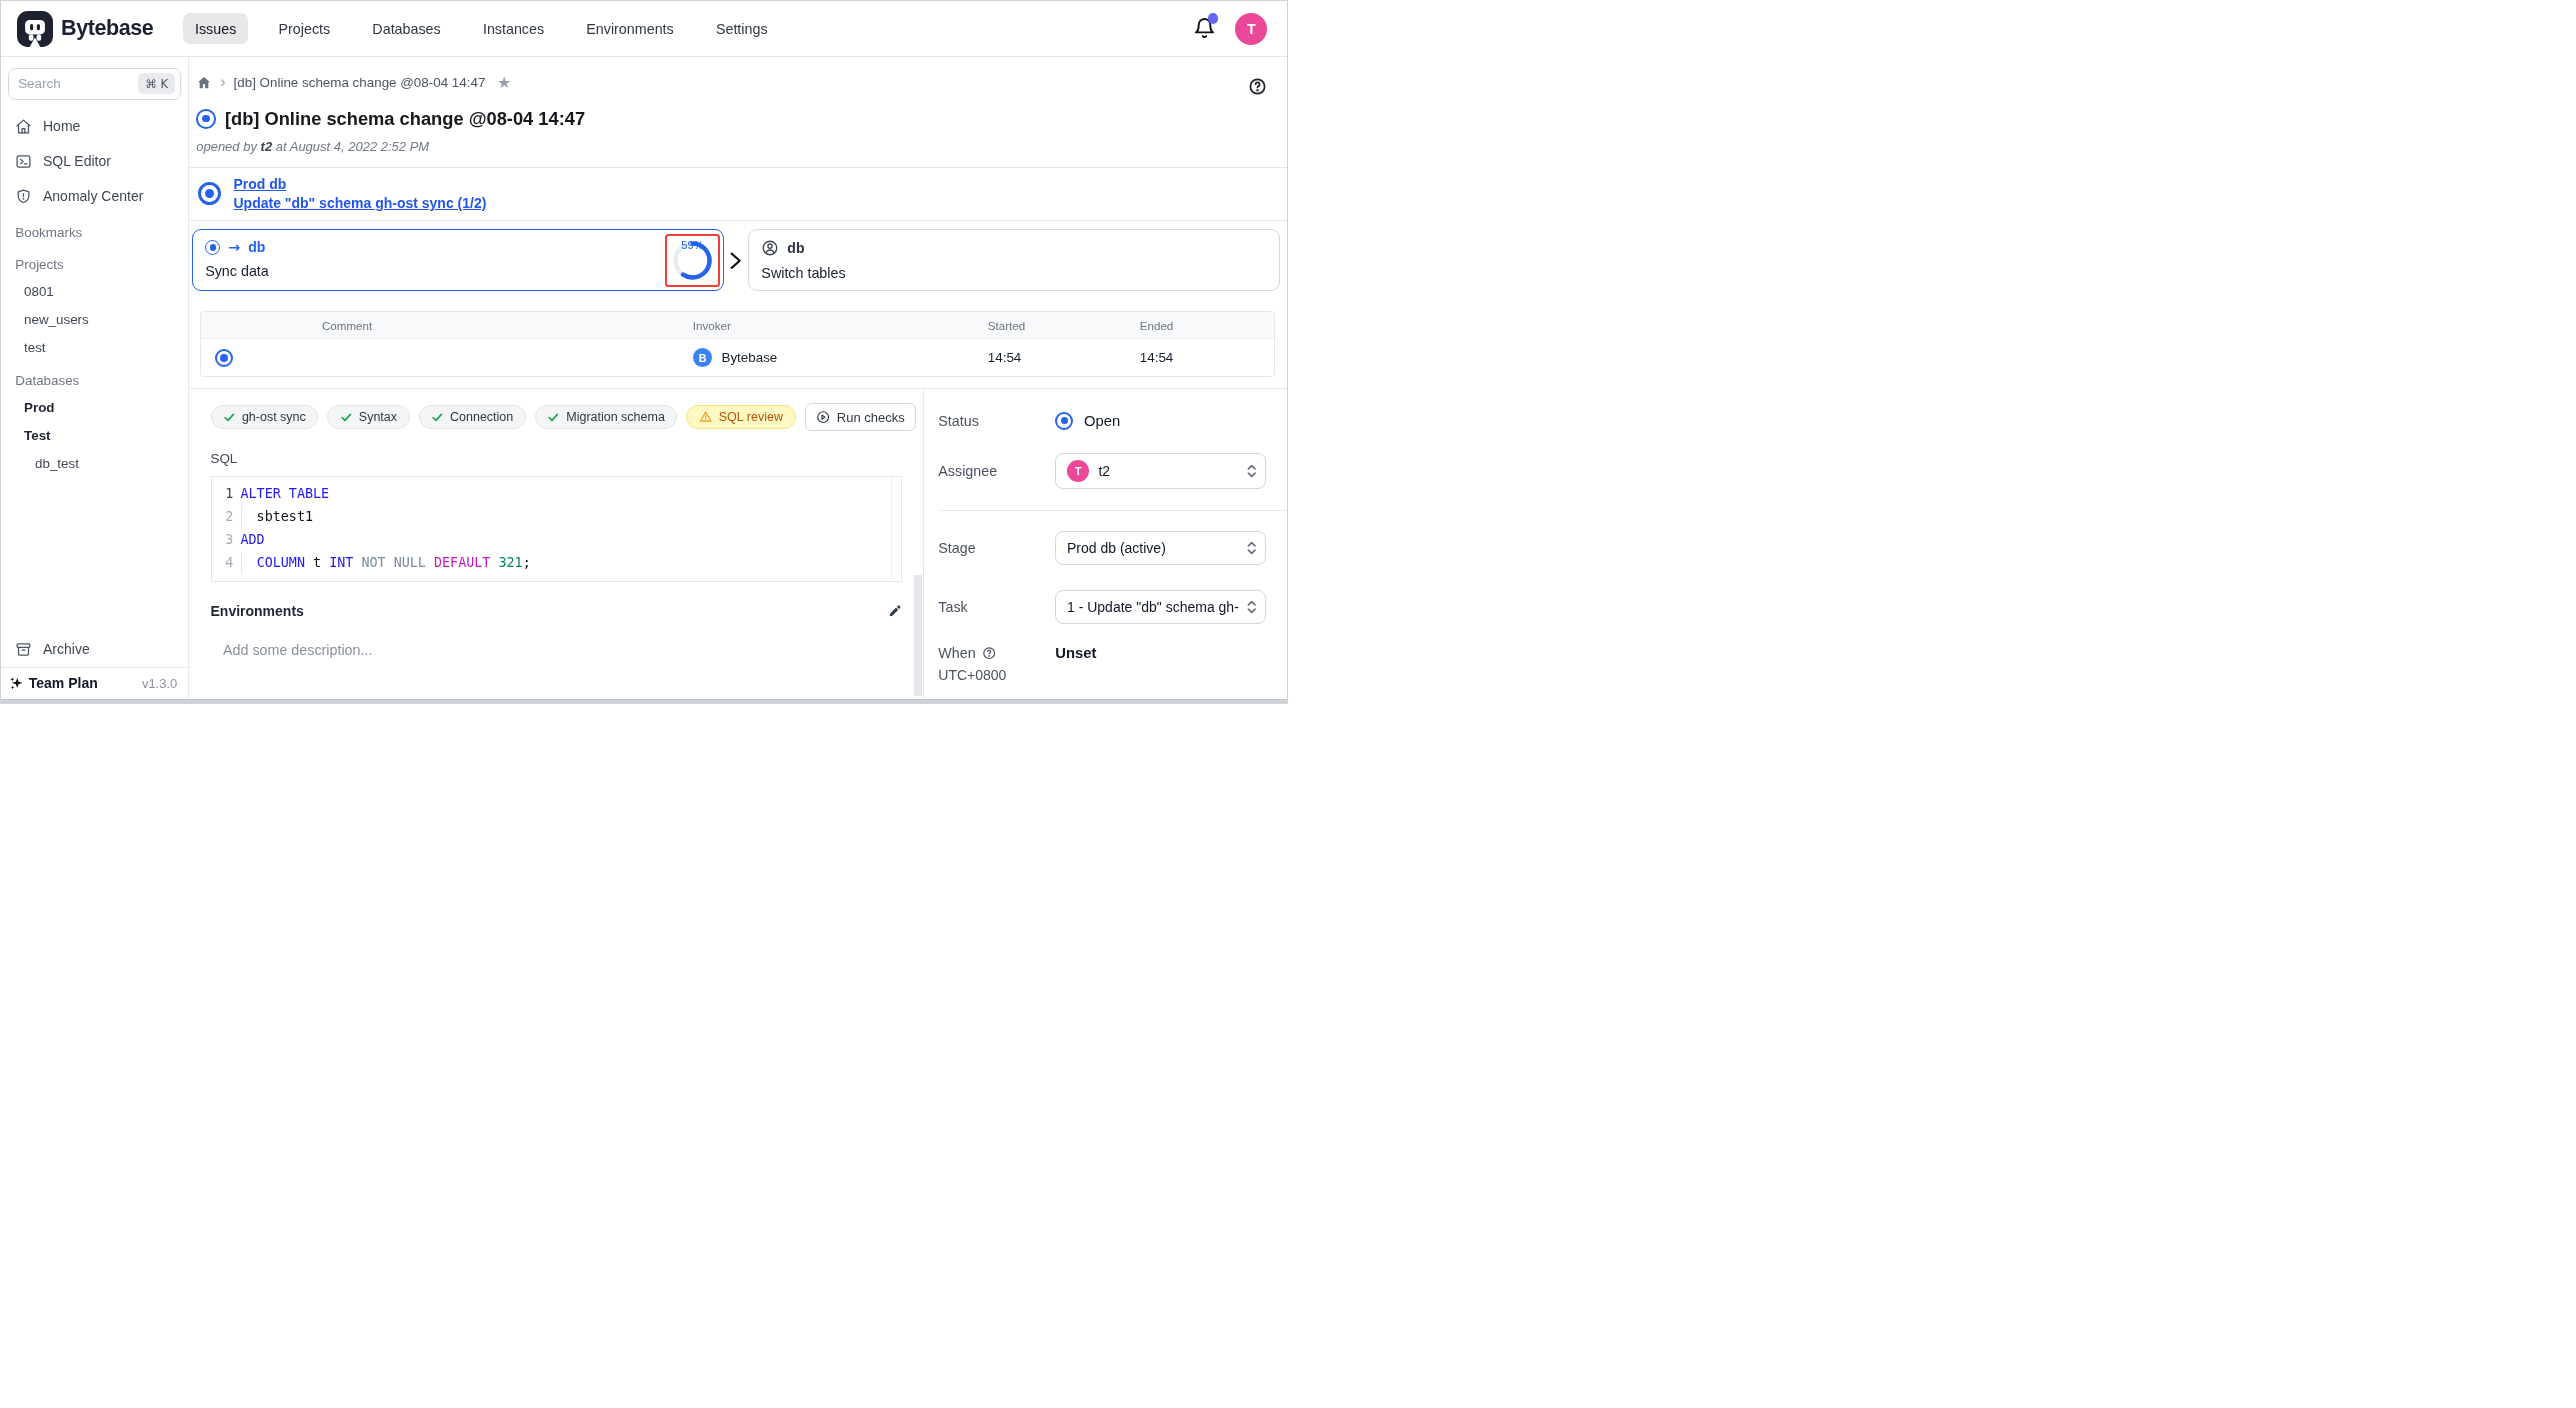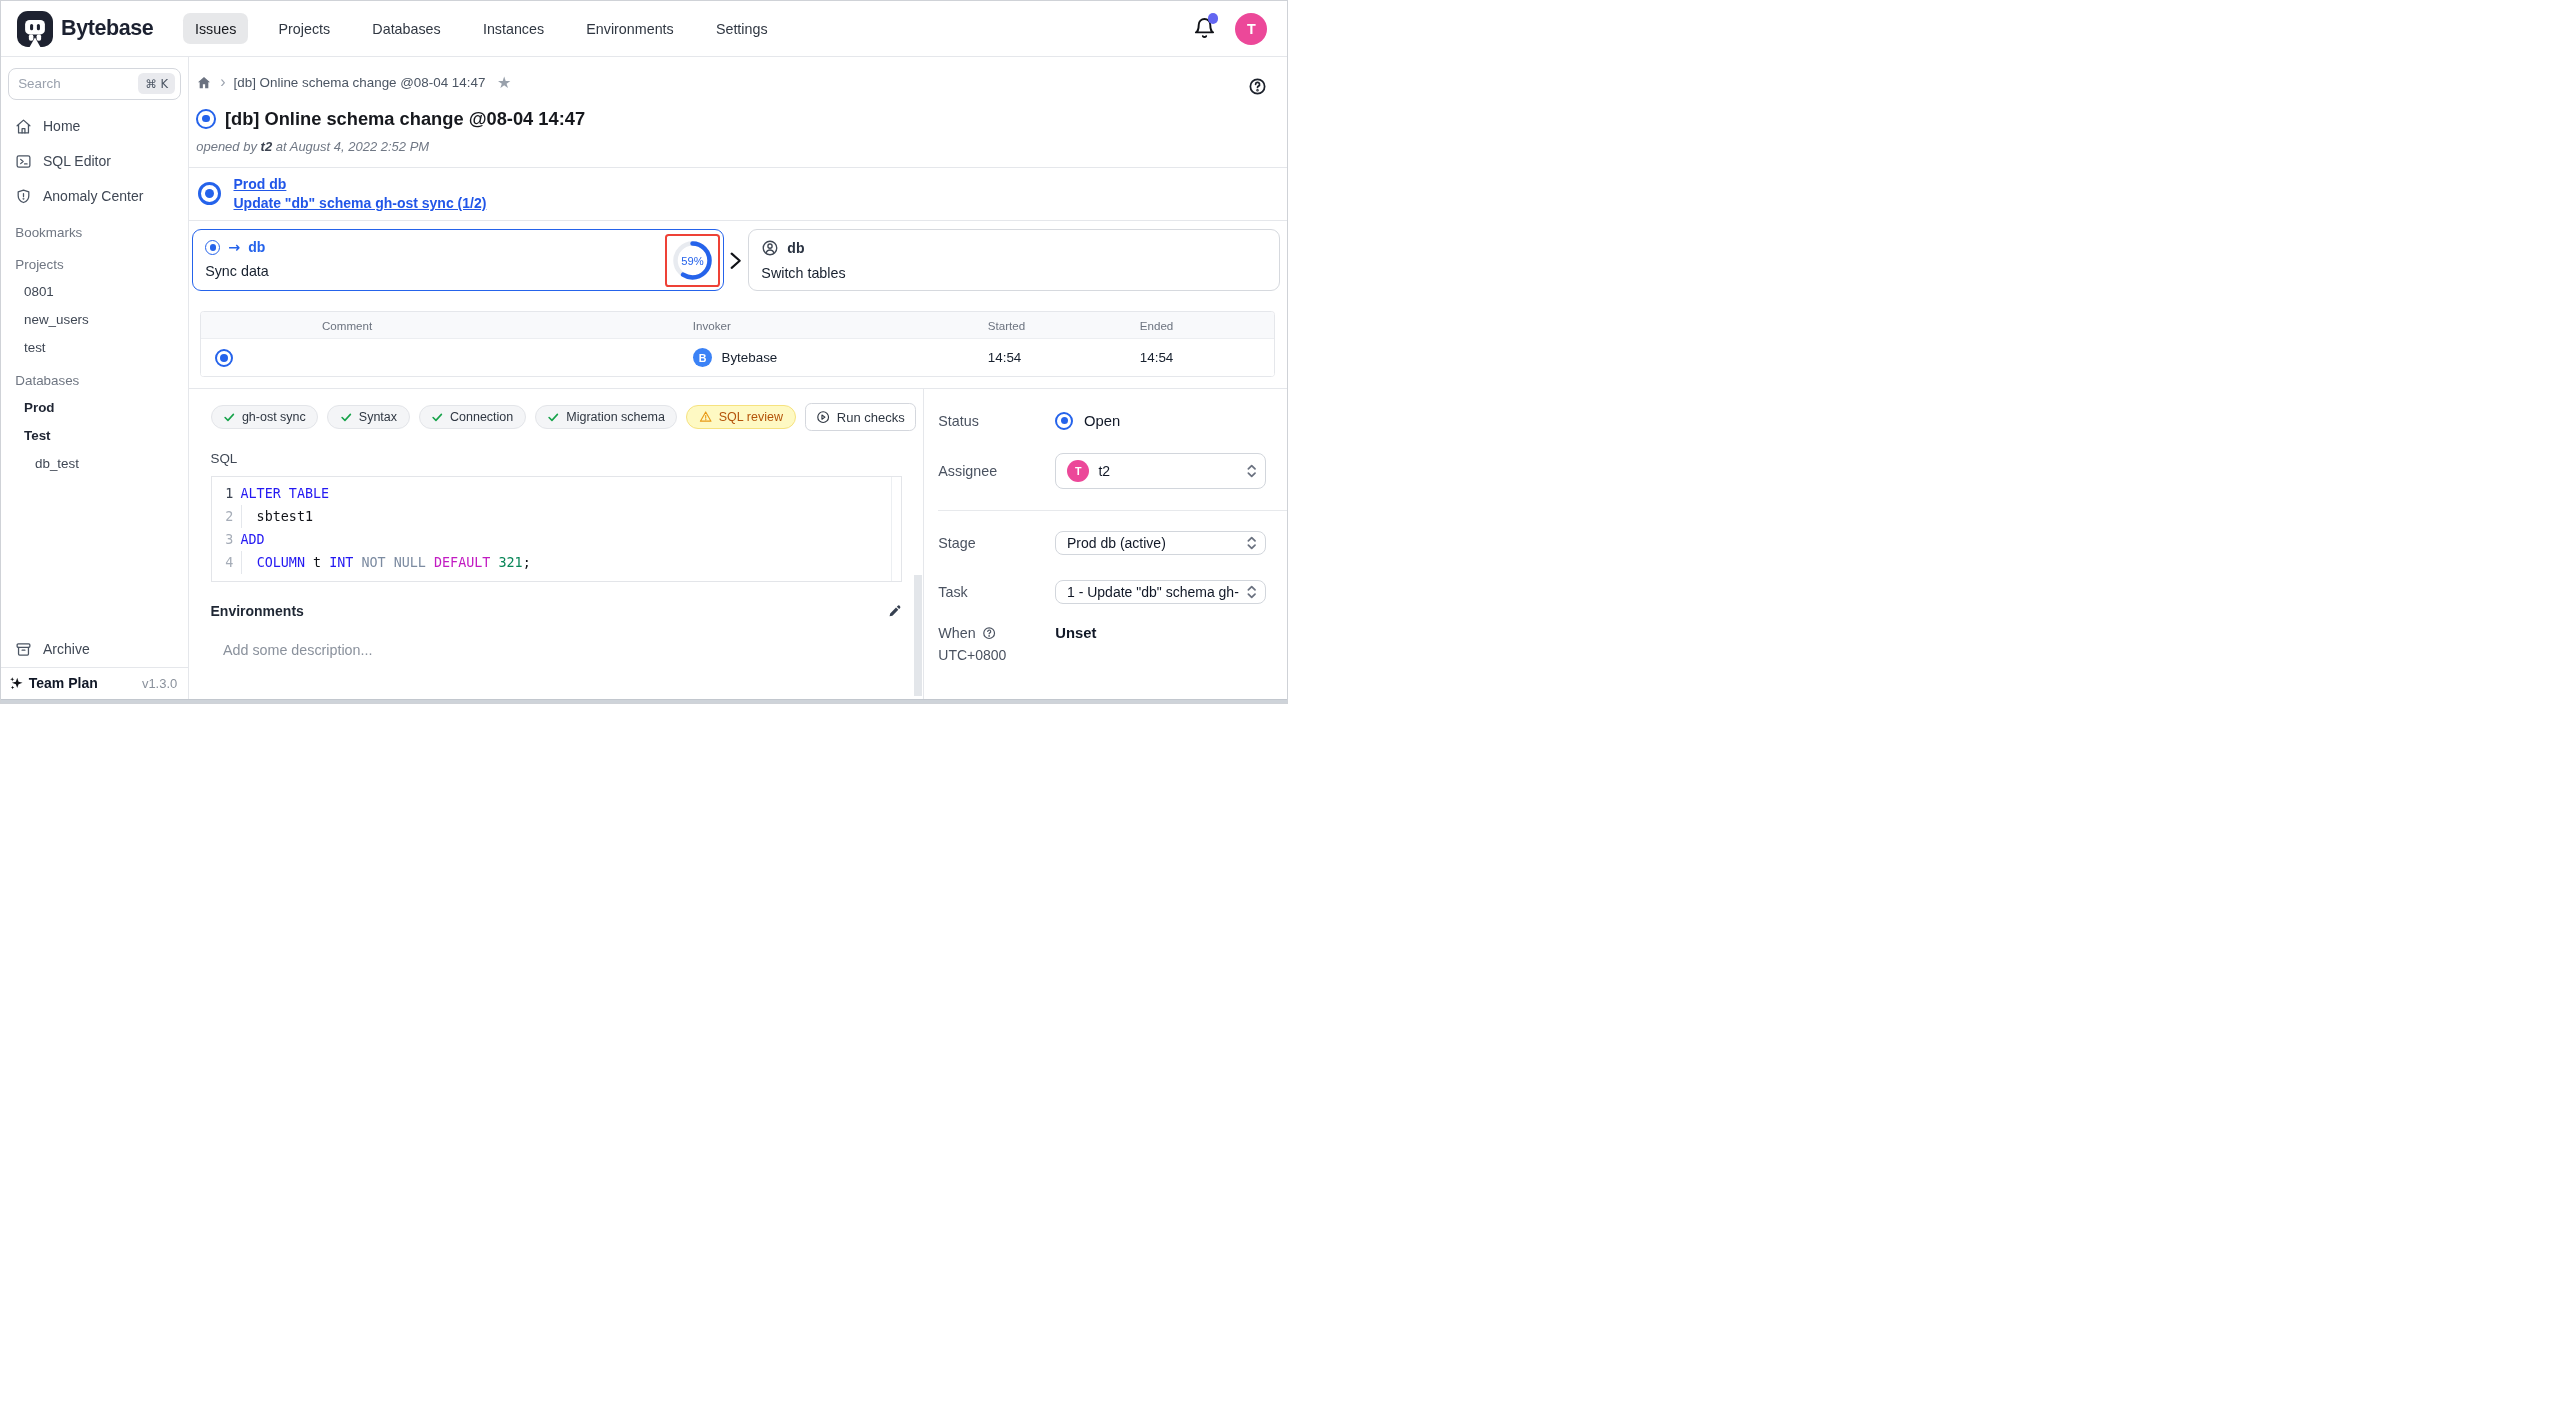--- a/index.html
+++ b/index.html
@@ -61,21 +61,21 @@
   .task-card { flex:1; border-radius:9px; padding:9px 12.5px 9px 12.5px; position:relative; background:#fff; min-width:0; }
   .task-card.active { border:1.8px solid #2563eb; }
   .task-card.pending { border:0.9px solid #d6d9de; }
   .card-top { display:flex; align-items:center; gap:8px; }
   .card-db-active { color:#2563eb; font-weight:700; font-size:14px; }
   .card-arrow { color:#2563eb; font-weight:700; font-size:14.3px; font-family:"DejaVu Sans",sans-serif; }
   .card-db-pending { color:#2a3342; font-weight:600; font-size:14px; }
   .card-task-name { margin-top:8px; font-size:14.3px; color:#17202e; }
   .card-chevron { align-self:center; flex:none; display:flex; }
   .task-progress { position:absolute; top:3.6px; right:2.7px; width:55px; height:53px; border:2.7px solid #ee4136; border-radius:3.6px; display:flex; align-items:center; justify-content:center; }
-  .ring-wrap { position:relative; width:43px; height:43px; display:flex; align-items:center; justify-content:center; }
+  .ring-wrap { position:relative; width:43px; height:43px; display:flex; align-items:flex-start; justify-content:center; }
   .ring-label { position:absolute; font-size:11.2px; color:#2563eb; }
 
   
   .radio { border-radius:50%; display:inline-flex; align-items:center; justify-content:center; flex:none; }
   .radio::after { content:''; border-radius:50%; background:#2563eb; }
   .radio-lg { width:23px; height:23px; border:3.6px solid #2563eb; } .radio-lg::after { width:9px; height:9px; }
   .radio-md { width:19.7px; height:19.7px; border:2.7px solid #2563eb; } .radio-md::after { width:7.2px; height:7.2px; }
   .radio-sm { width:15px; height:15px; border:1.8px solid #2563eb; } .radio-sm::after { width:6.3px; height:6.3px; }
   .radio-tbl { width:18px; height:18px; border:2.7px solid #2563eb; } .radio-tbl::after { width:8px; height:8px; }
   .radio-st { width:18px; height:18px; border:2.2px solid #2563eb; } .radio-st::after { width:7.2px; height:7.2px; }
@@ -113,21 +113,21 @@
   .desc-head { margin-top:21.5px; display:flex; align-items:center; }
   .desc-label { font-size:14px; font-weight:600; color:#1f2734; }
   .desc-edit { margin-left:auto; cursor:pointer; display:flex; }
   .desc-placeholder { margin:23px 0 0 12.5px; font-size:14.3px; color:#8a919c; }
 
   
   .right-panel { flex:1; padding:23px 21.5px 0 14.3px; min-width:0; }
   .prow { display:flex; align-items:center; }
   .plabel { width:117px; flex:none; font-size:14.3px; color:#4a5260; font-weight:500; }
   .pvalue { display:flex; align-items:center; gap:10.7px; font-size:14.8px; color:#111827; }
-  .select { flex:1; max-width:213px; height:24px; border:0.9px solid #d2d6dc; border-radius:8px; display:flex; align-items:center; padding:0 27px 0 10.7px; position:relative; font-size:14px; color:#111827; cursor:pointer; white-space:nowrap; overflow:hidden; }
+  .select { flex:1; max-width:213px; height:34px; border:0.9px solid #d2d6dc; border-radius:8px; display:flex; align-items:center; padding:0 27px 0 10.7px; position:relative; font-size:14px; color:#111827; cursor:pointer; white-space:nowrap; overflow:hidden; }
   .select .updown { position:absolute; right:6.3px; top:50%; transform:translateY(-50%); }
   .select.tall { height:36px; gap:9px; }
   .sel-avatar { width:22.4px; height:22.4px; border-radius:50%; background:#ec4899; color:#fff; font-size:10.7px; font-weight:700; display:flex; align-items:center; justify-content:center; flex:none; }
   .pdiv { border-top:0.9px solid #e7e9ec; margin:0 -21.5px 19.7px 0; }
   .mb26 { margin-bottom:23px; } .mb24 { margin-bottom:21.5px; } .mb28 { margin-bottom:25px; }
   .when-label-line { display:flex; align-items:center; gap:6.3px; }
   .when-tz { margin-top:5.4px; font-size:14px; color:#4a5260; }
   .bold { font-weight:700; }
   .prow.top { align-items:flex-start; }
 

